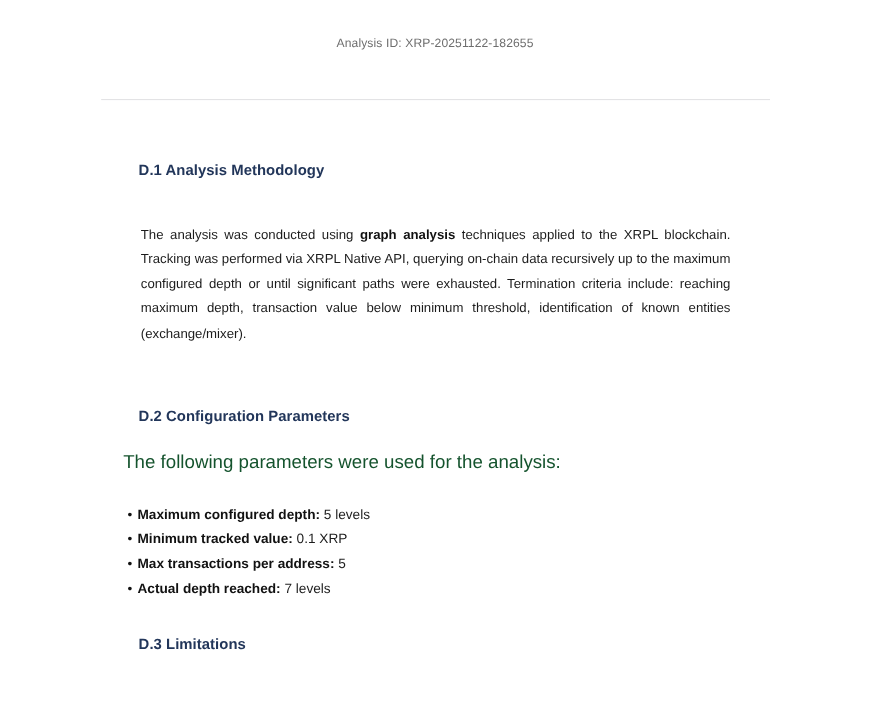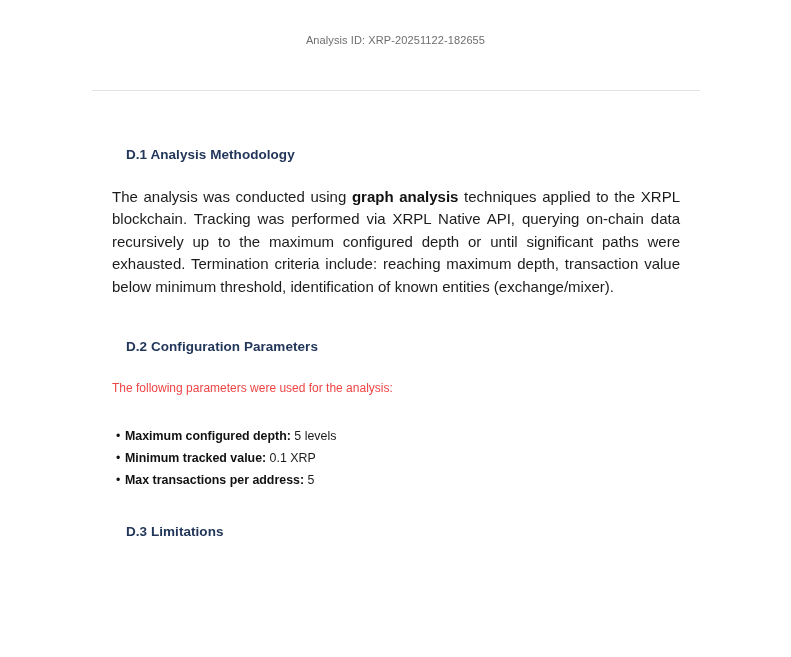--- a/index.html
+++ b/index.html
@@ -73,32 +73,32 @@
 
   .sp-title-to-h2 { height: 23px; }
   .sp-h2-to-para  { height: 22px; }
   .sp-para-gap    { height: 15px; }
   .sp-para-to-h2  { height: 24px; }
   .sp-h2-to-lead  { height: 21px; }
   .sp-lead-to-list{ height: 22px; }
   .sp-list-to-h2  { height: 26px; }
 
   p.body-para {
-    margin: 0;
-    font-size: 15px;
+    margin: 16px;
+    font-size: 12px;
     line-height: 22.4px;
     text-align: justify;
     color: #1c1c1c;
   }
 
   p.lead-line {
     margin: 0;
-    font-size: 12px;
+    font-size: 17px;
     line-height: 22px;
-    color: #ef4444;
+    color: #14532d;
   }
 
   p.body-para b,
   .bullet-label {
     font-weight: bold;
     color: #111111;
   }
 
   ul.param-list {
     margin: 4px;
@@ -149,20 +149,21 @@
     <div class="sp-h2-to-lead"></div>
 
     <p class="lead-line">The following parameters were used for the analysis:</p>
 
     <div class="sp-lead-to-list"></div>
 
     <ul class="param-list">
       <li><span class="bullet-dot">•</span><span class="bullet-label">Maximum configured depth:</span><span> 5 levels</span></li>
       <li><span class="bullet-dot">•</span><span class="bullet-label">Minimum tracked value:</span><span> 0.1 XRP</span></li>
       <li><span class="bullet-dot">•</span><span class="bullet-label">Max transactions per address:</span><span> 5</span></li>
+      <li><span class="bullet-dot">•</span><span class="bullet-label">Actual depth reached:</span><span> 7 levels</span></li>
     </ul>
 
     <div class="sp-list-to-h2"></div>
 
     <h2 class="section-heading">D.3 Limitations</h2>
 
   </div>
 </div>
 
 </body></html>

